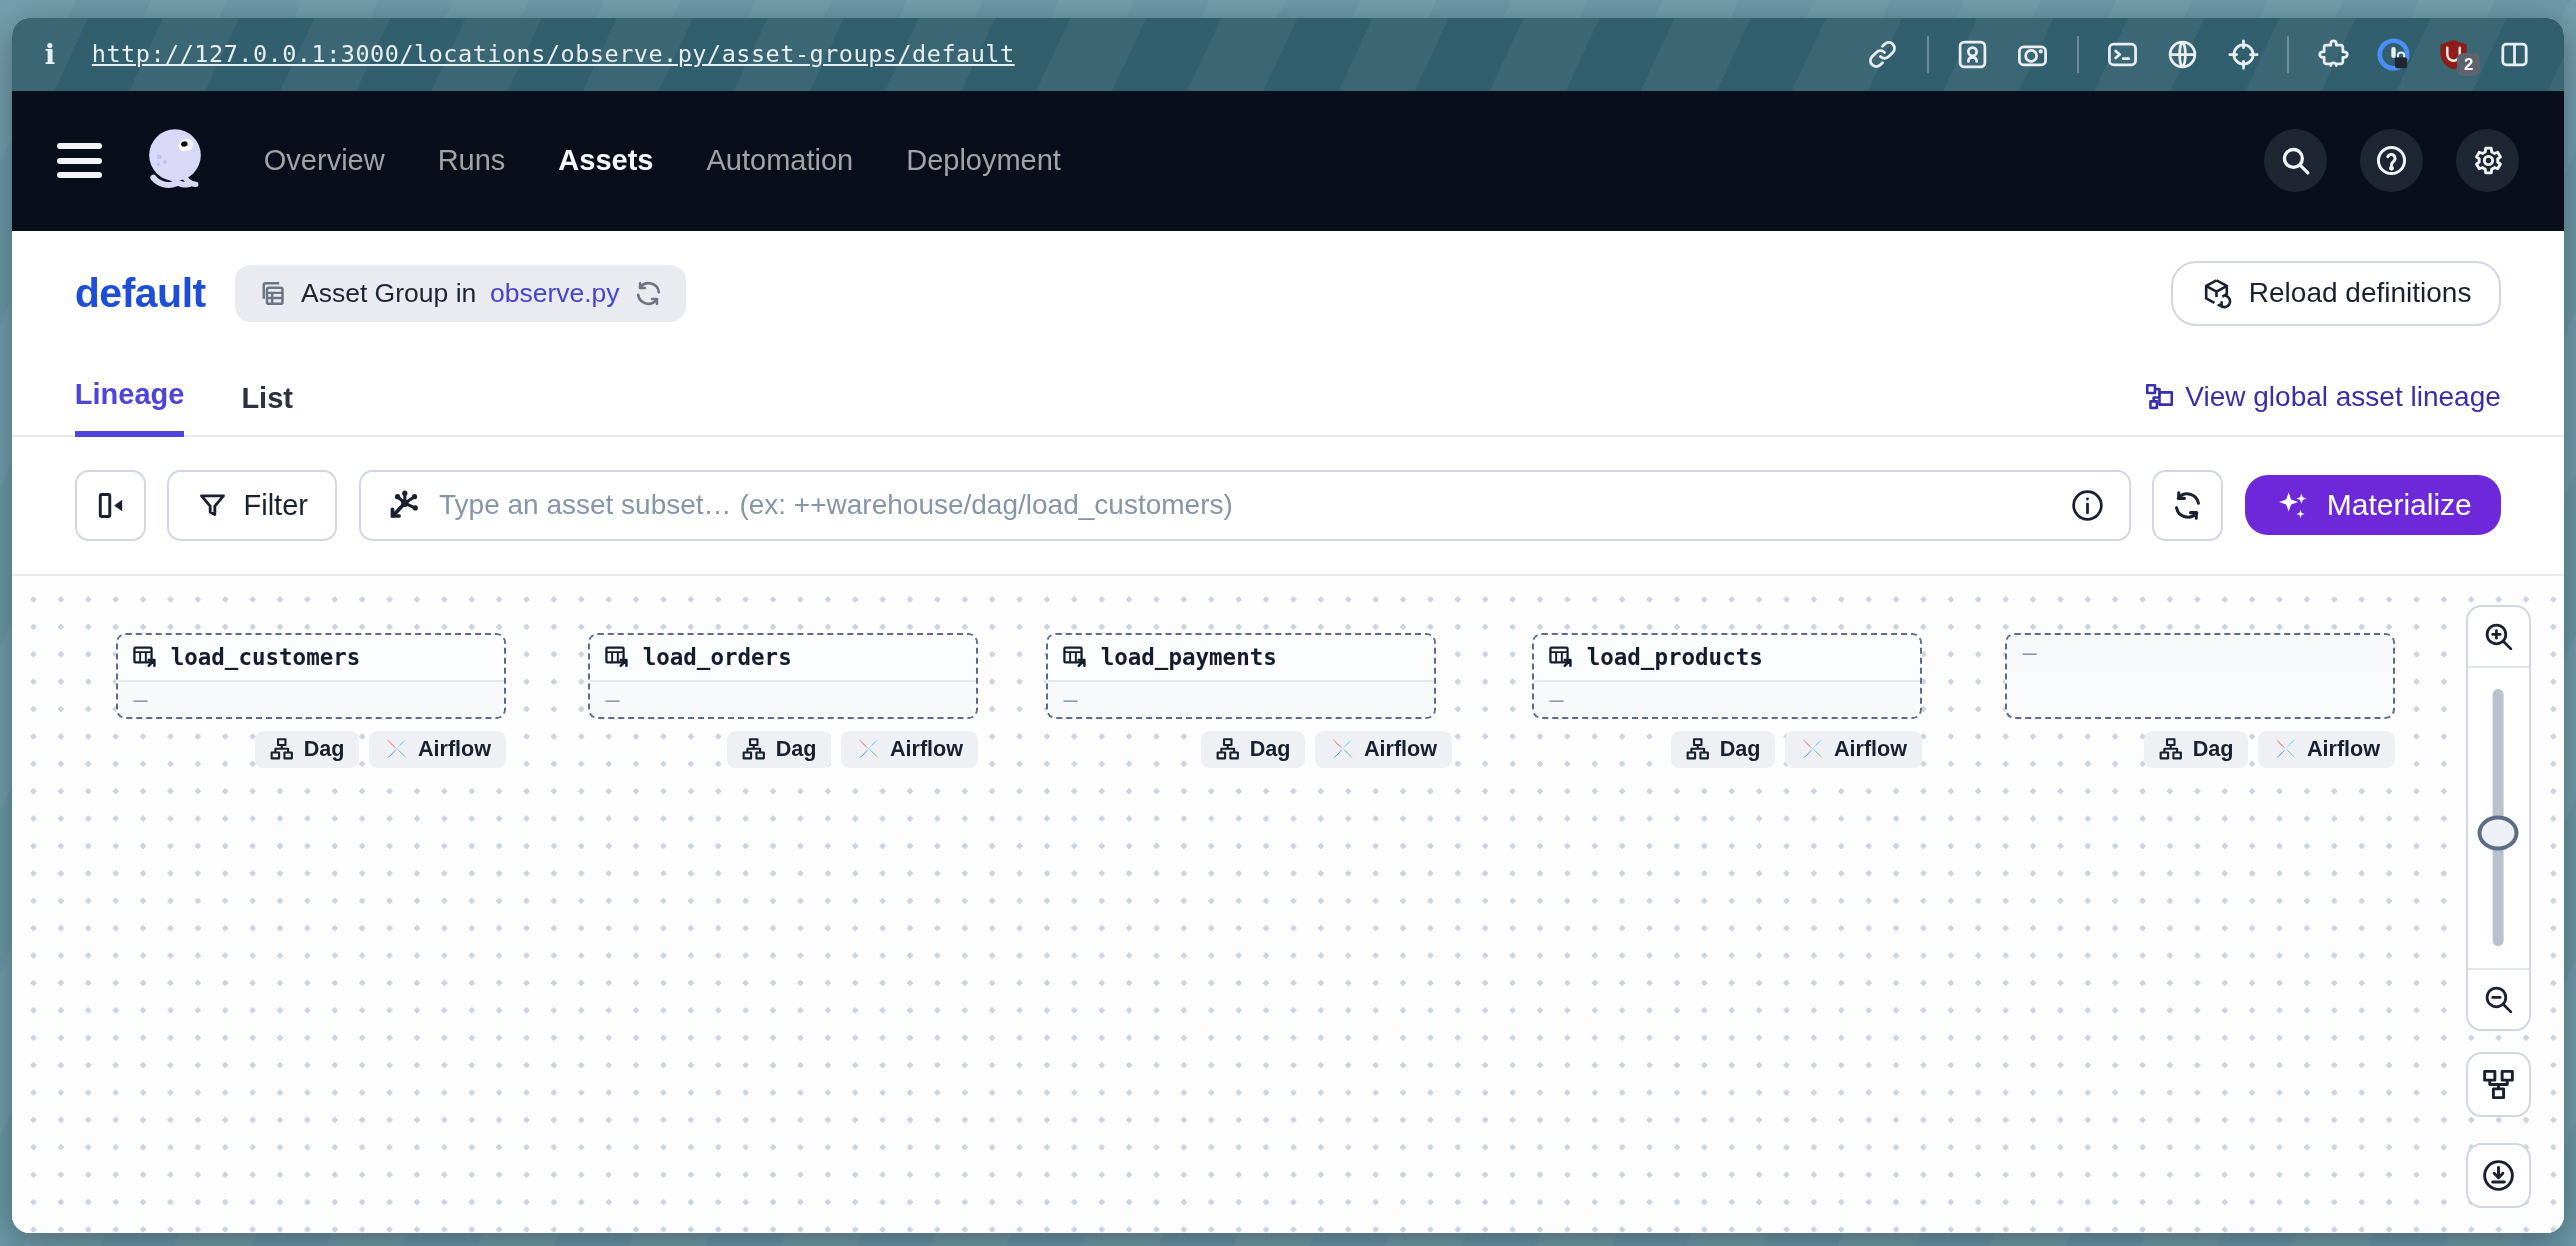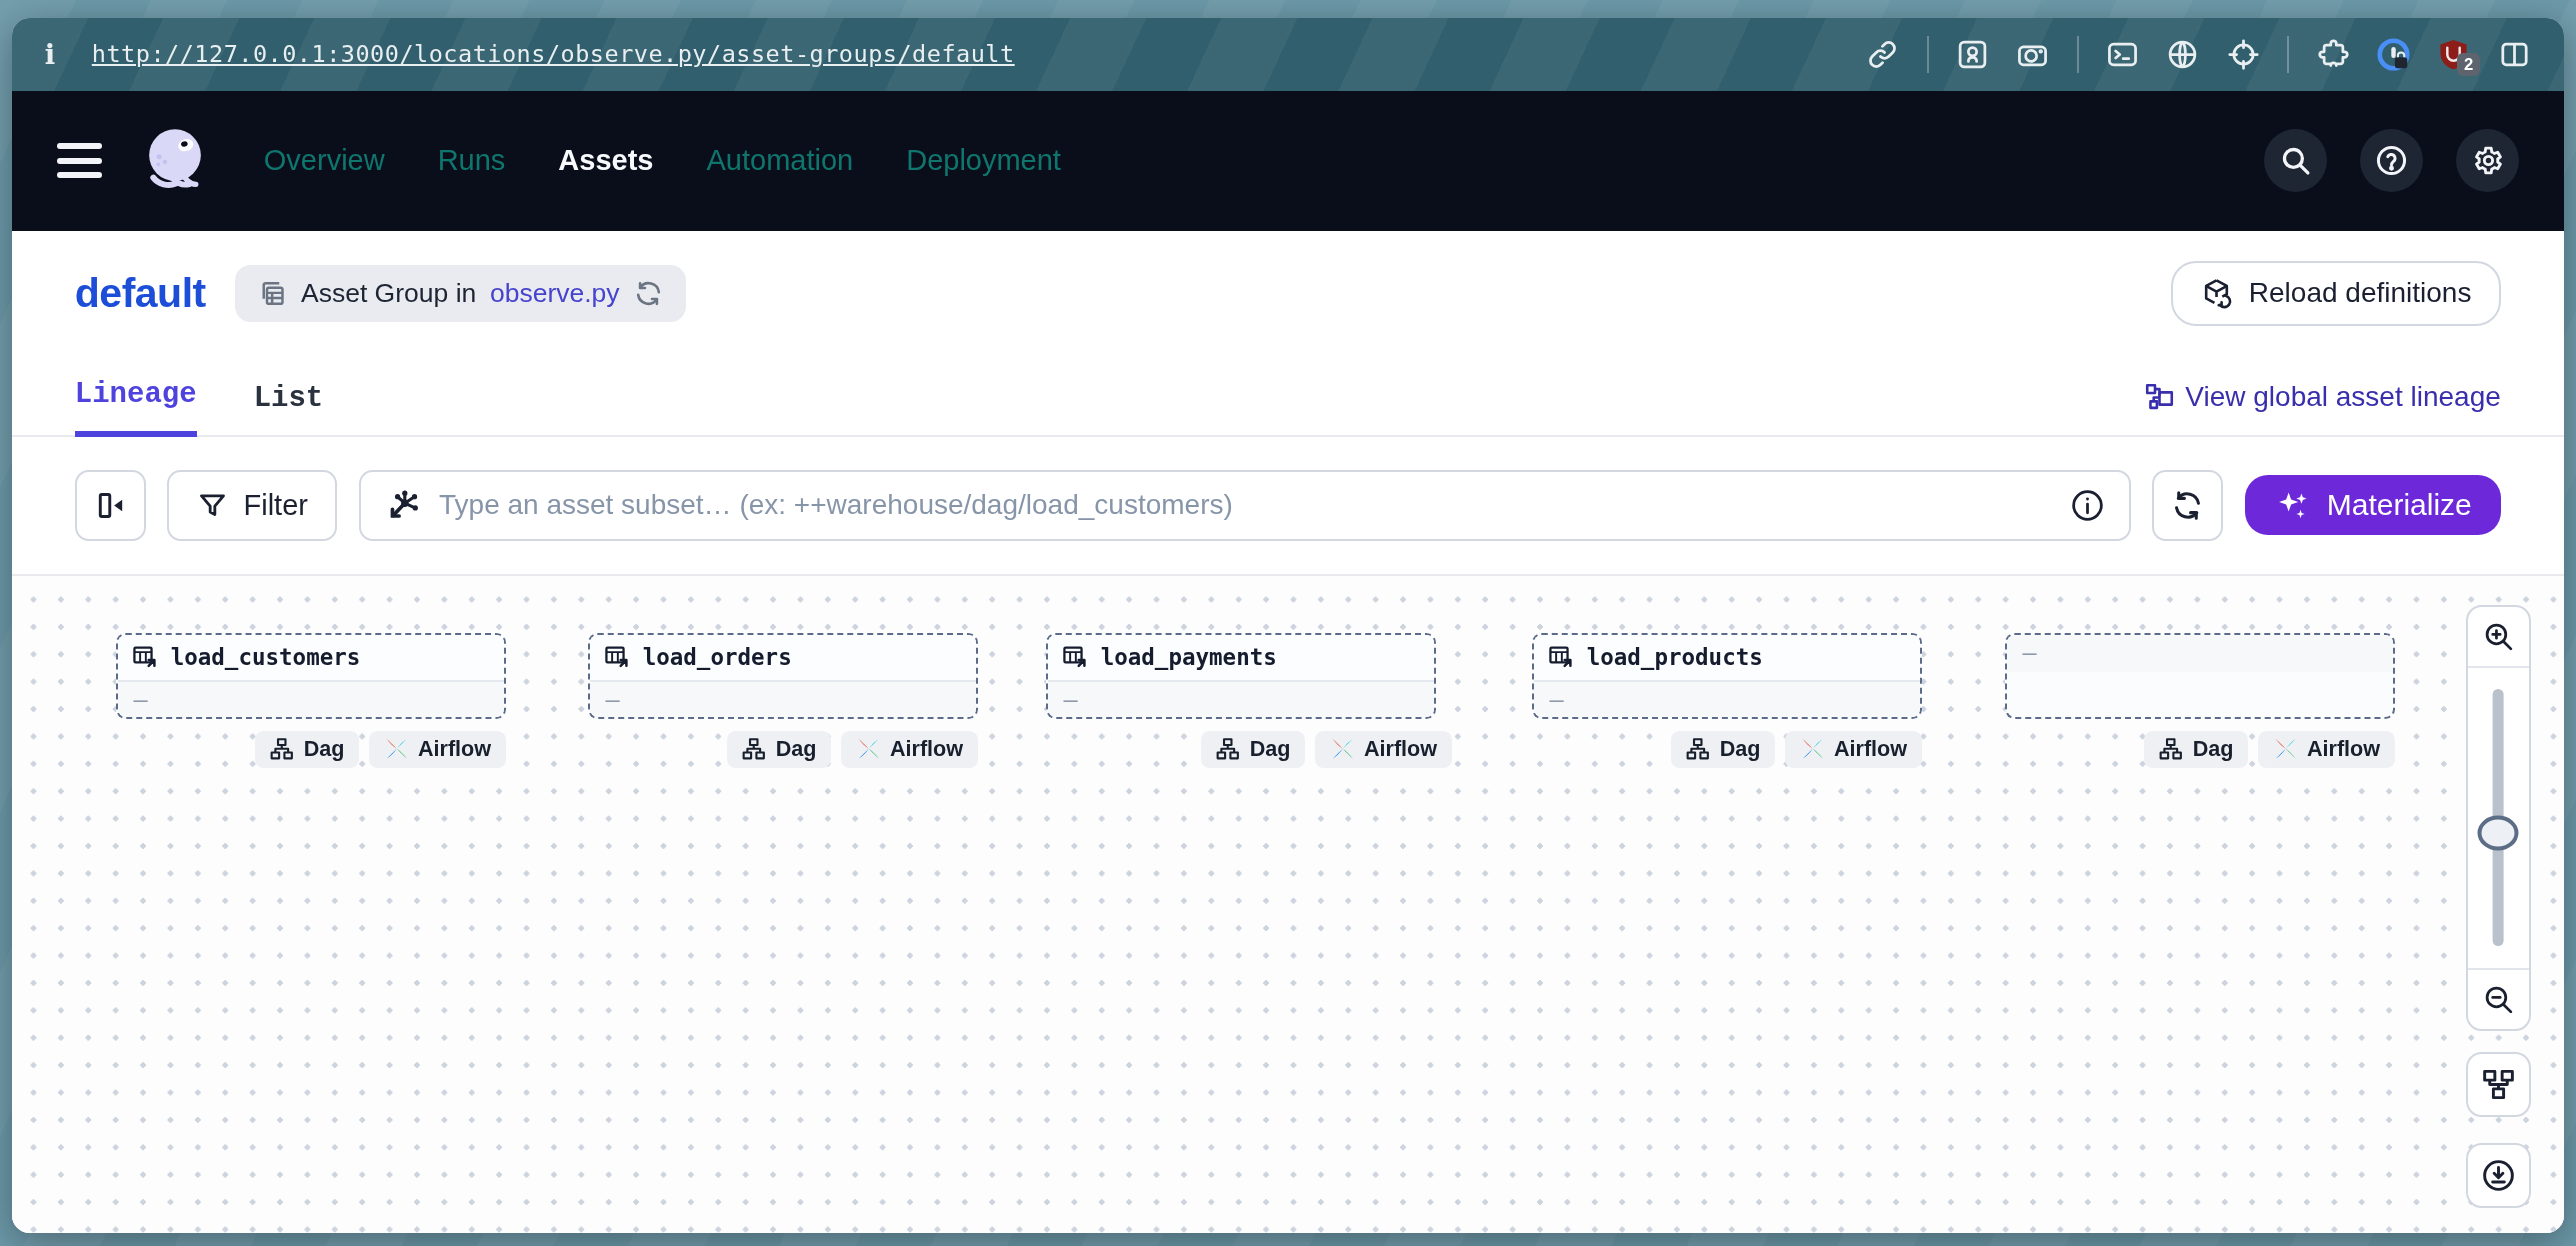--- a/index.html
+++ b/index.html
@@ -32,21 +32,21 @@
     font-size:16.7px; line-height:23.5px; padding:0 6.9px; border-radius:5.9px; font-weight:bold;
   }
   
   .nav {
     height:140px; flex:0 0 140px; background:#0a0e1b; display:flex; align-items:center; padding:0 45px;
   }
   .hamburger { width:45px; display:flex; flex-direction:column; gap:8.8px; cursor:pointer; }
   .hamburger span { display:block; height:5.9px; background:#f2f4f8; border-radius:2.9px; }
   .logo { width:80px; height:80px; margin-left:33px; }
   .nav-links { display:flex; align-items:center; gap:53px; margin-left:49px; }
-  .nav-link { font-size:29px; color:#0f766e; cursor:pointer; }
+  .nav-link { font-size:29px; color:#a3a3a3; cursor:pointer; }
   .nav-link.active { color:#f7f9fc; font-weight:700; }
   .nav-right { margin-left:auto; display:flex; align-items:center; gap:33px; }
   .nav-circle {
     width:63px; height:63px; border-radius:50%; background:#1e2533;
     display:flex; align-items:center; justify-content:center; cursor:pointer;
   }
   .nav-circle svg { width:33px; height:33px; }
   
   .title-row { display:flex; align-items:center; padding:29px 63px 0; height:96px; }
   .page-title { font-size:41px; font-weight:600; color:#1d4ed8; letter-spacing:-0.5px; }
@@ -58,21 +58,21 @@
   .group-badge .link { color:#4643cd; cursor:pointer; }
   .reload-btn {
     margin-left:auto; height:65px; border:2px solid #d2d7e0; border-radius:25px; background:#fff;
     display:flex; align-items:center; gap:15.7px; padding:0 27.4px; font-size:28px; color:#1a2030; cursor:pointer;
   }
   .reload-btn svg { width:33px; height:33px; }
   .tabs-row {
     display:flex; align-items:flex-end; padding:0 63px; margin-top:39px; height:71px;
     border-bottom:2px solid #e8eaee; position:relative;
   }
-  .tab { font-size:29px; font-weight:600; padding-bottom:19.6px; cursor:pointer;font-family:Liberation Mono, monospace; }
+  .tab { font-size:29px; font-weight:600; padding-bottom:19.6px; cursor:pointer; }
   .tab.active { color:#4f43dd; border-bottom:6.9px solid #4f43dd; margin-bottom:-2px; }
   .tab.inactive { color:#2a3240; margin-left:57px; }
   .global-link {
     margin-left:auto; display:flex; align-items:center; gap:10px; padding-bottom:21.6px;
     color:#392fad; font-size:28px; cursor:pointer;
   }
   .global-link svg { width:31px; height:31px; }
   
   .toolbar {
     height:139px; flex:0 0 139px; display:flex; align-items:center; gap:21.6px;

